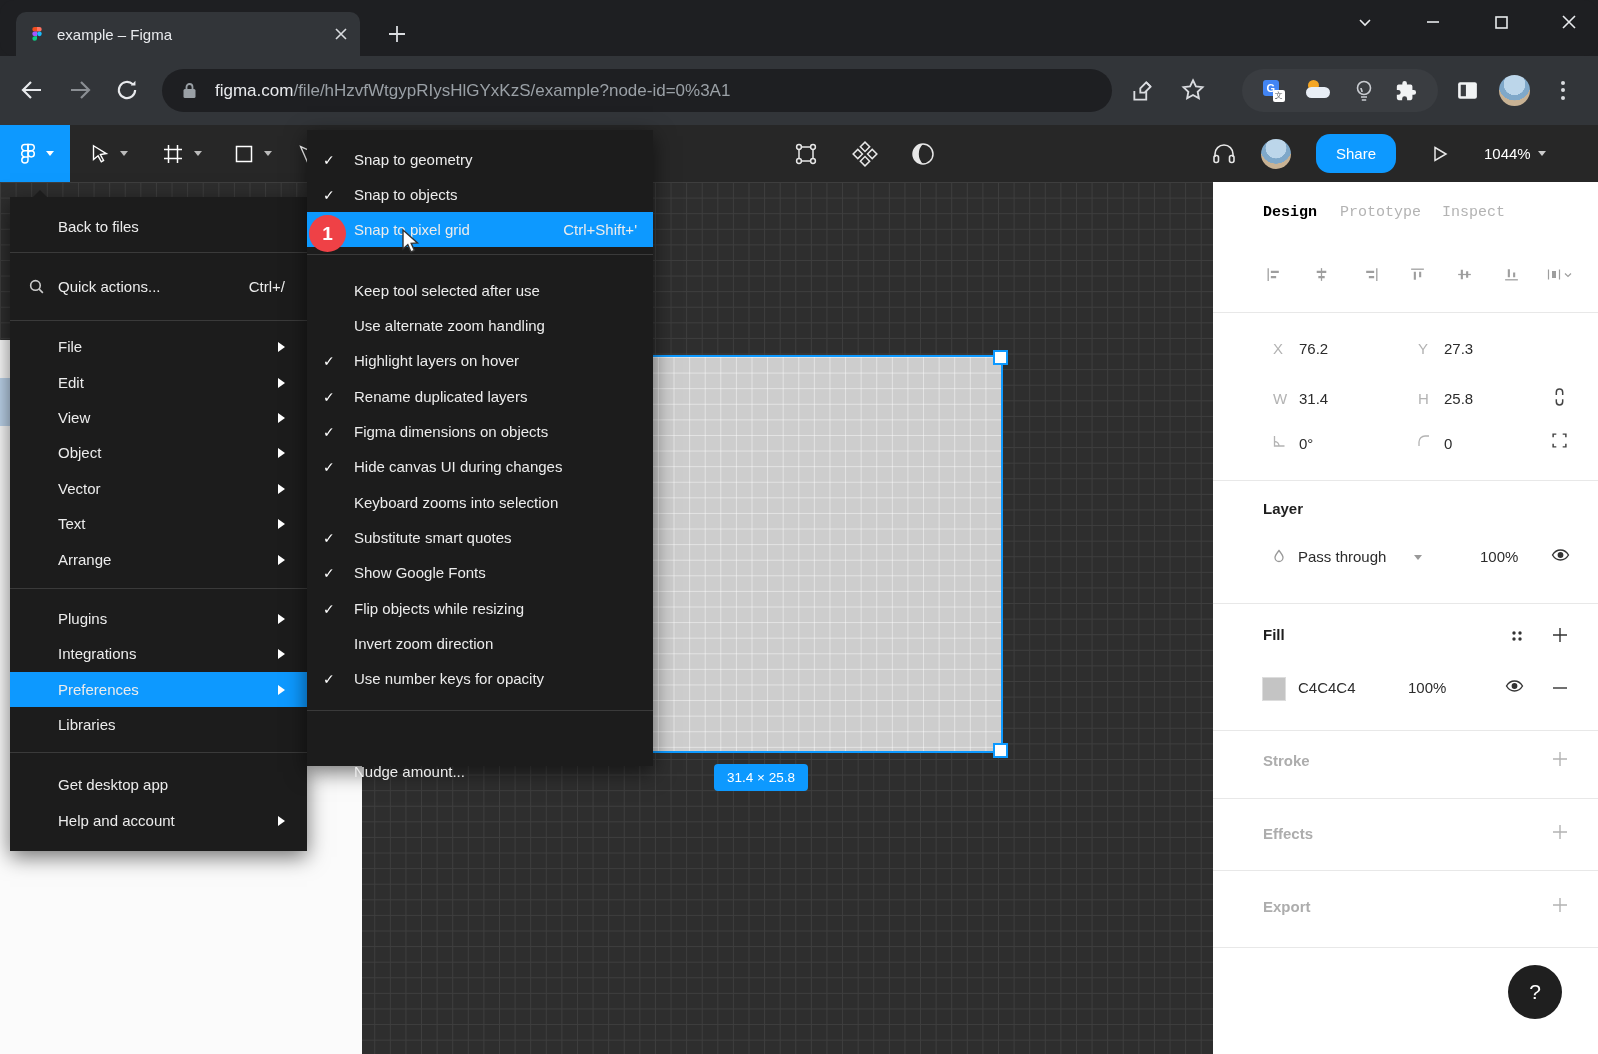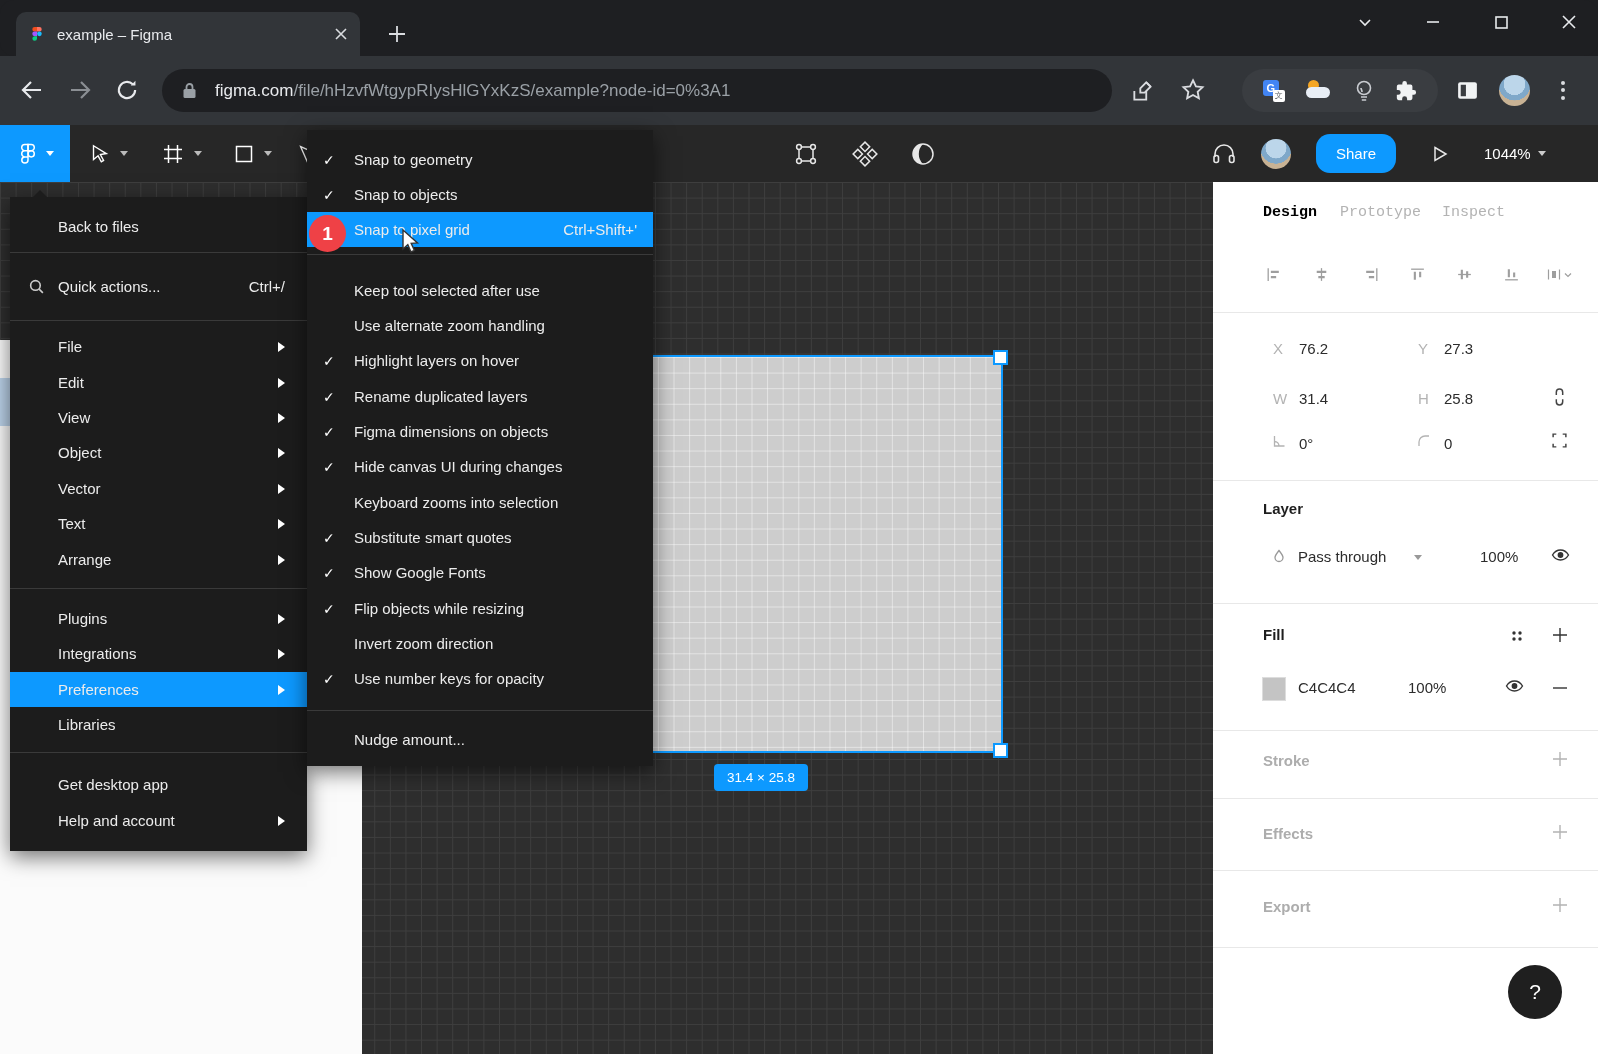--- a/index.html
+++ b/index.html
@@ -606,21 +606,21 @@
       </div>
     <div class="prow" style="top:496px;">
       <span class="pcheck"></span>
       <span>Invert zoom direction</span>
       </div>
     <div class="prow" style="top:531px;">
       <span class="pcheck">✓</span>
       <span>Use number keys for opacity</span>
       </div>
     <div class="msep" style="top:580px;"></div>
-    <div class="prow" style="top:592px;padding-left:47px;text-align:center;">
+    <div class="prow" style="top:624px;padding-left:47px;text-align:center;">
       <span>Nudge amount...</span>
       </div>
   </div>
 
   <div class="step-badge">1</div>
   <div class="cursor">
     <svg width="26" height="28" viewBox="0 0 26 28">
         <path d="M6 2 L6 21 L10.8 16.7 L14 24 L17.4 22.4 L14.2 15.4 L20.5 15 Z" fill="#fff" stroke="#333" stroke-width="1.4"></path>
       </svg>
   </div>

